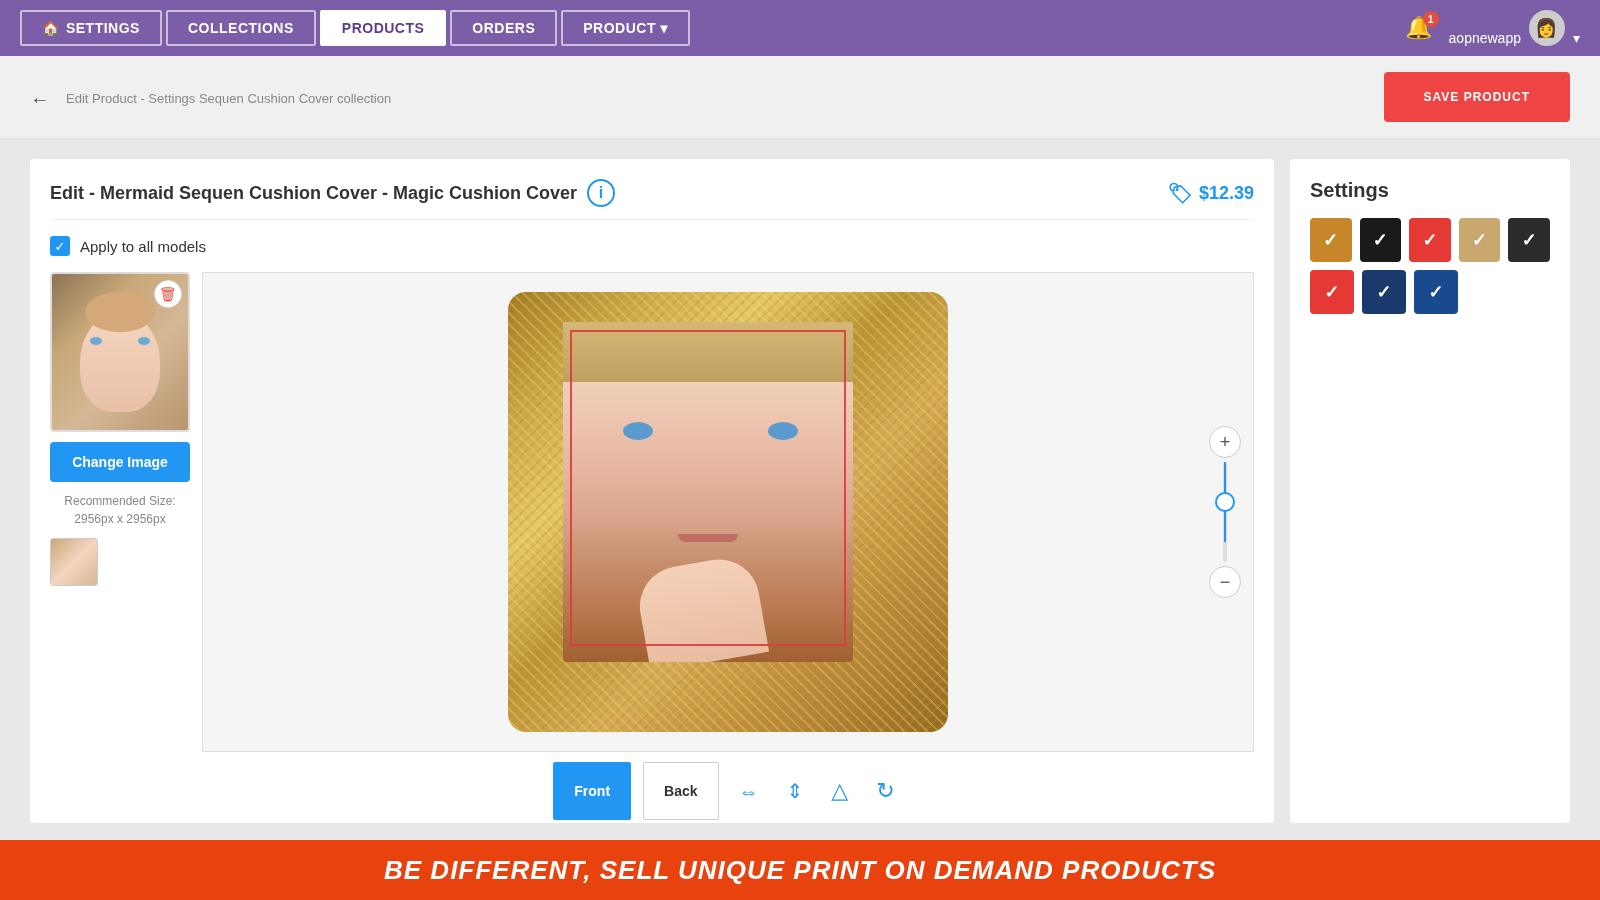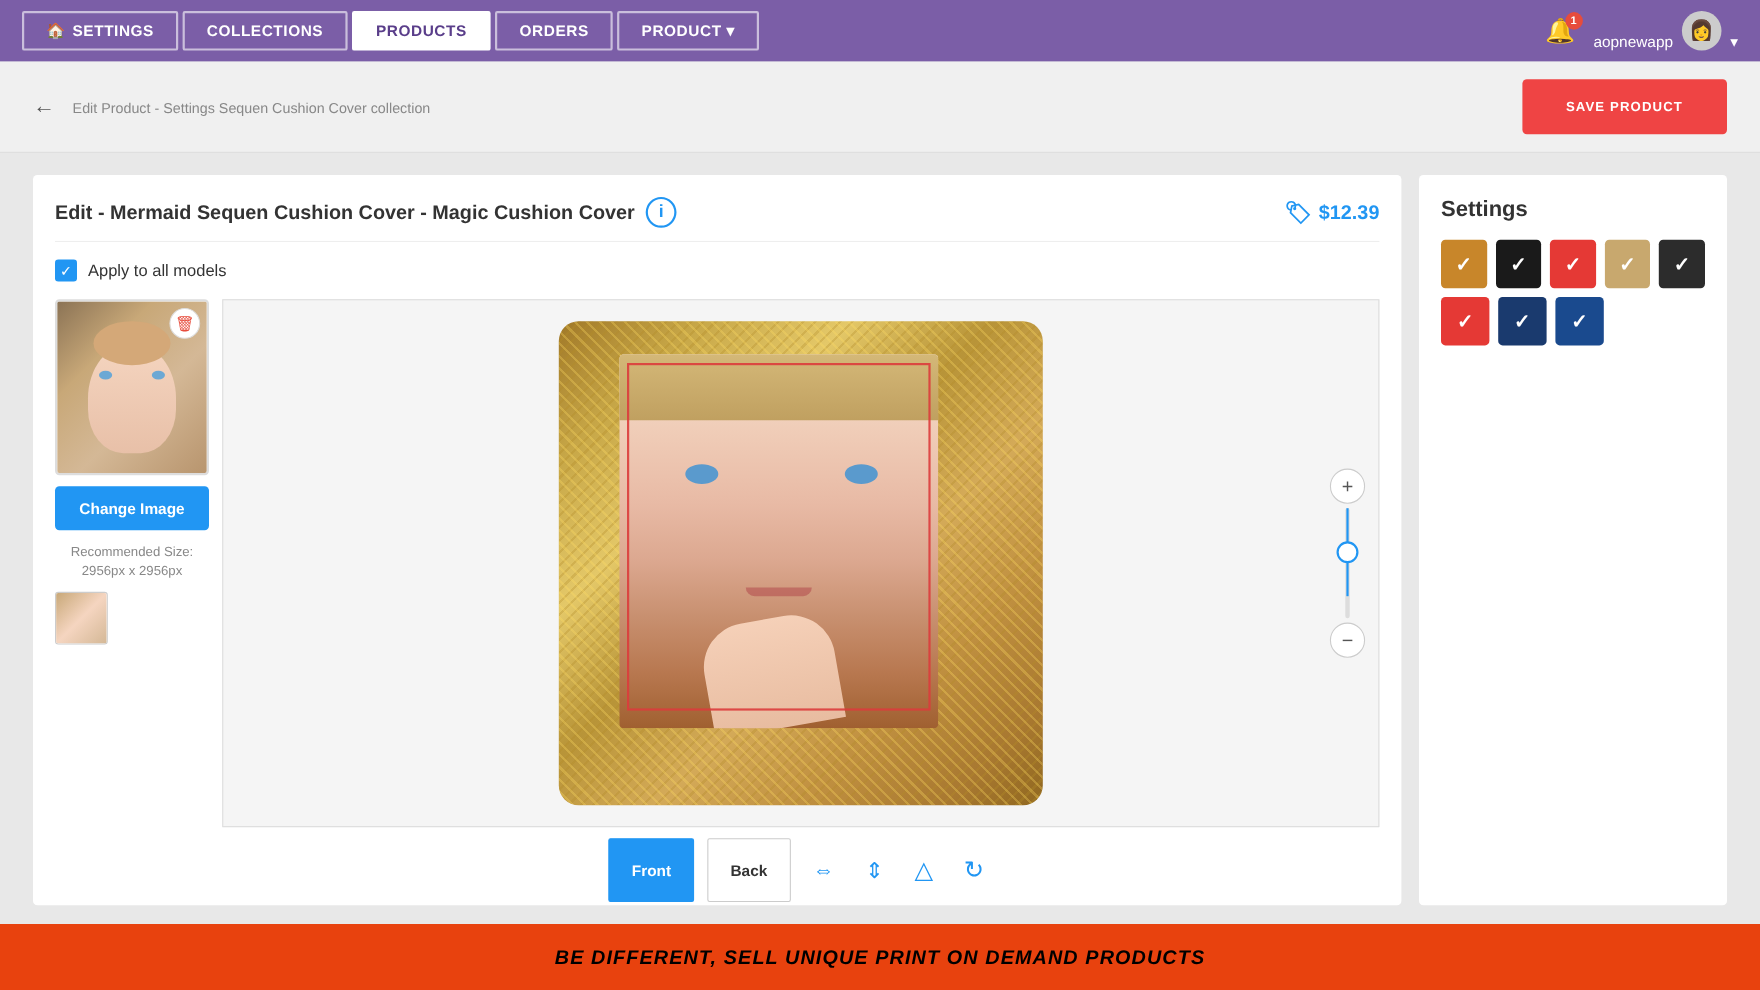--- a/index.html
+++ b/index.html
@@ -248,22 +248,22 @@
       height: 60px;
       display: flex;
       align-items: center;
       justify-content: center;
       position: fixed;
       bottom: 0;
       left: 0;
       right: 0;
     }
     .banner-text {
-      color: #000000;
-      font-size: 18px;
+      color: #ffffff;
+      font-size: 26px;
       font-weight: 900;
       letter-spacing: 1px;
       font-style: italic;
     }
 
     
     .info-icon {
       width: 28px; height: 28px;
       border: 2px solid #2196F3;
       border-radius: 50%;

